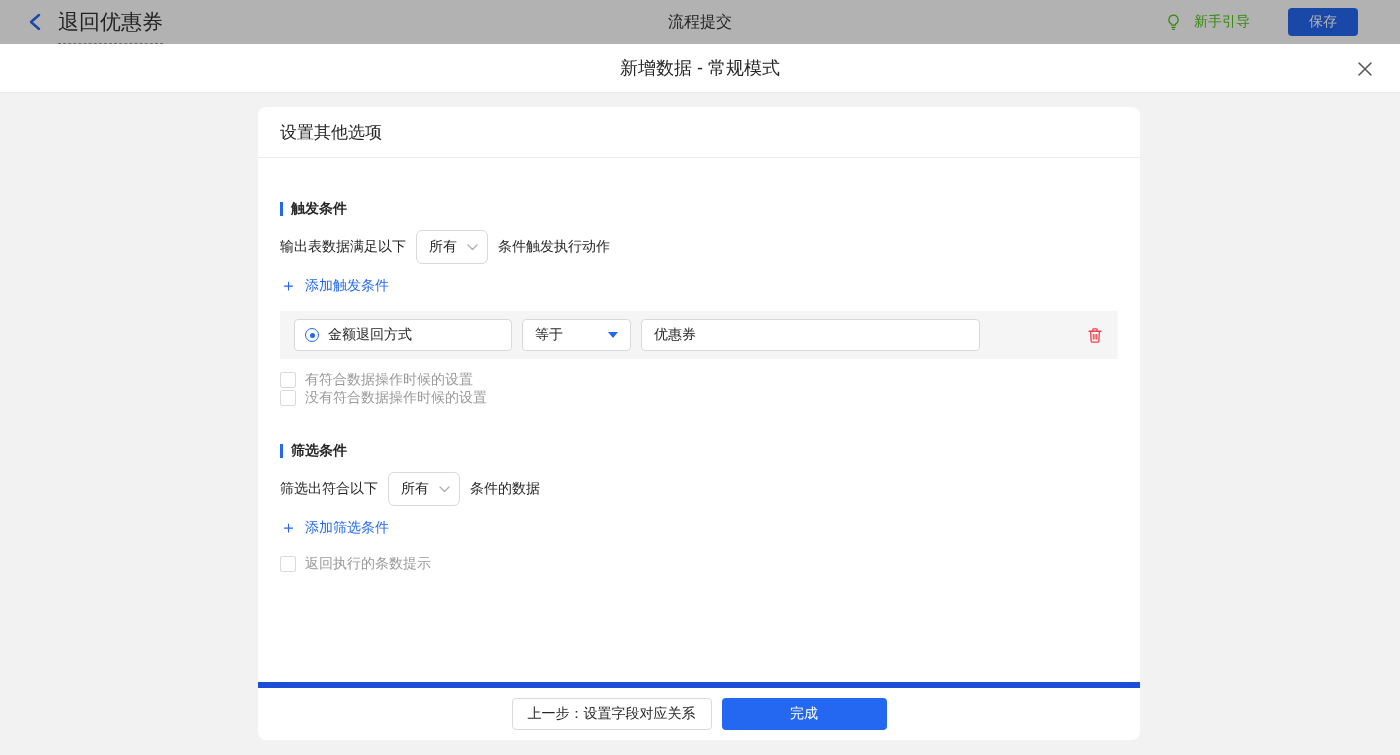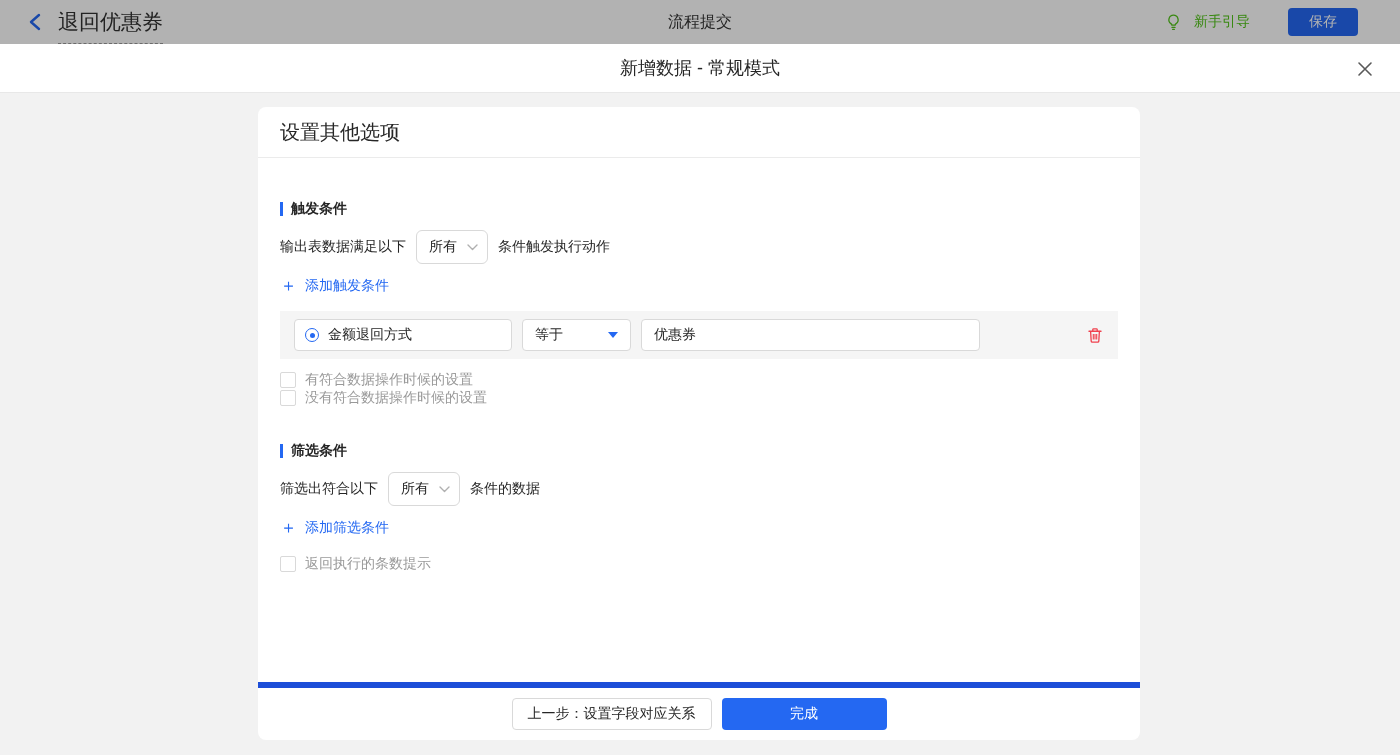--- a/index.html
+++ b/index.html
@@ -61,21 +61,21 @@
 
   
   .main { height: 661px; background: #f2f2f2; padding-top: 14px; }
   .card {
     width: 882px; height: 633px; margin: 0 auto 0 258px;
     background: #fff; border-radius: 8px;
     display: flex; flex-direction: column;
   }
   .card-header {
     height: 51px; line-height: 51px; padding: 0 22px;
-    font-size: 20px; color: #262626;
+    font-size: 17px; color: #262626;
     border-bottom: 1px solid #ebebeb;
   }
   .card-body { flex: 1; padding: 0 22px; overflow: hidden; }
 
   .sec-title { display: flex; align-items: center; margin-top: 42px; }
   .sec-bar { width: 3px; height: 14px; background: #2468f2; margin-right: 8px; }
   .sec-label { font-weight: bold; font-size: 14px; color: #262626; }
 
   .sentence { display: flex; align-items: center; margin-top: 12px; gap: 10px; }
   .mini-select {

